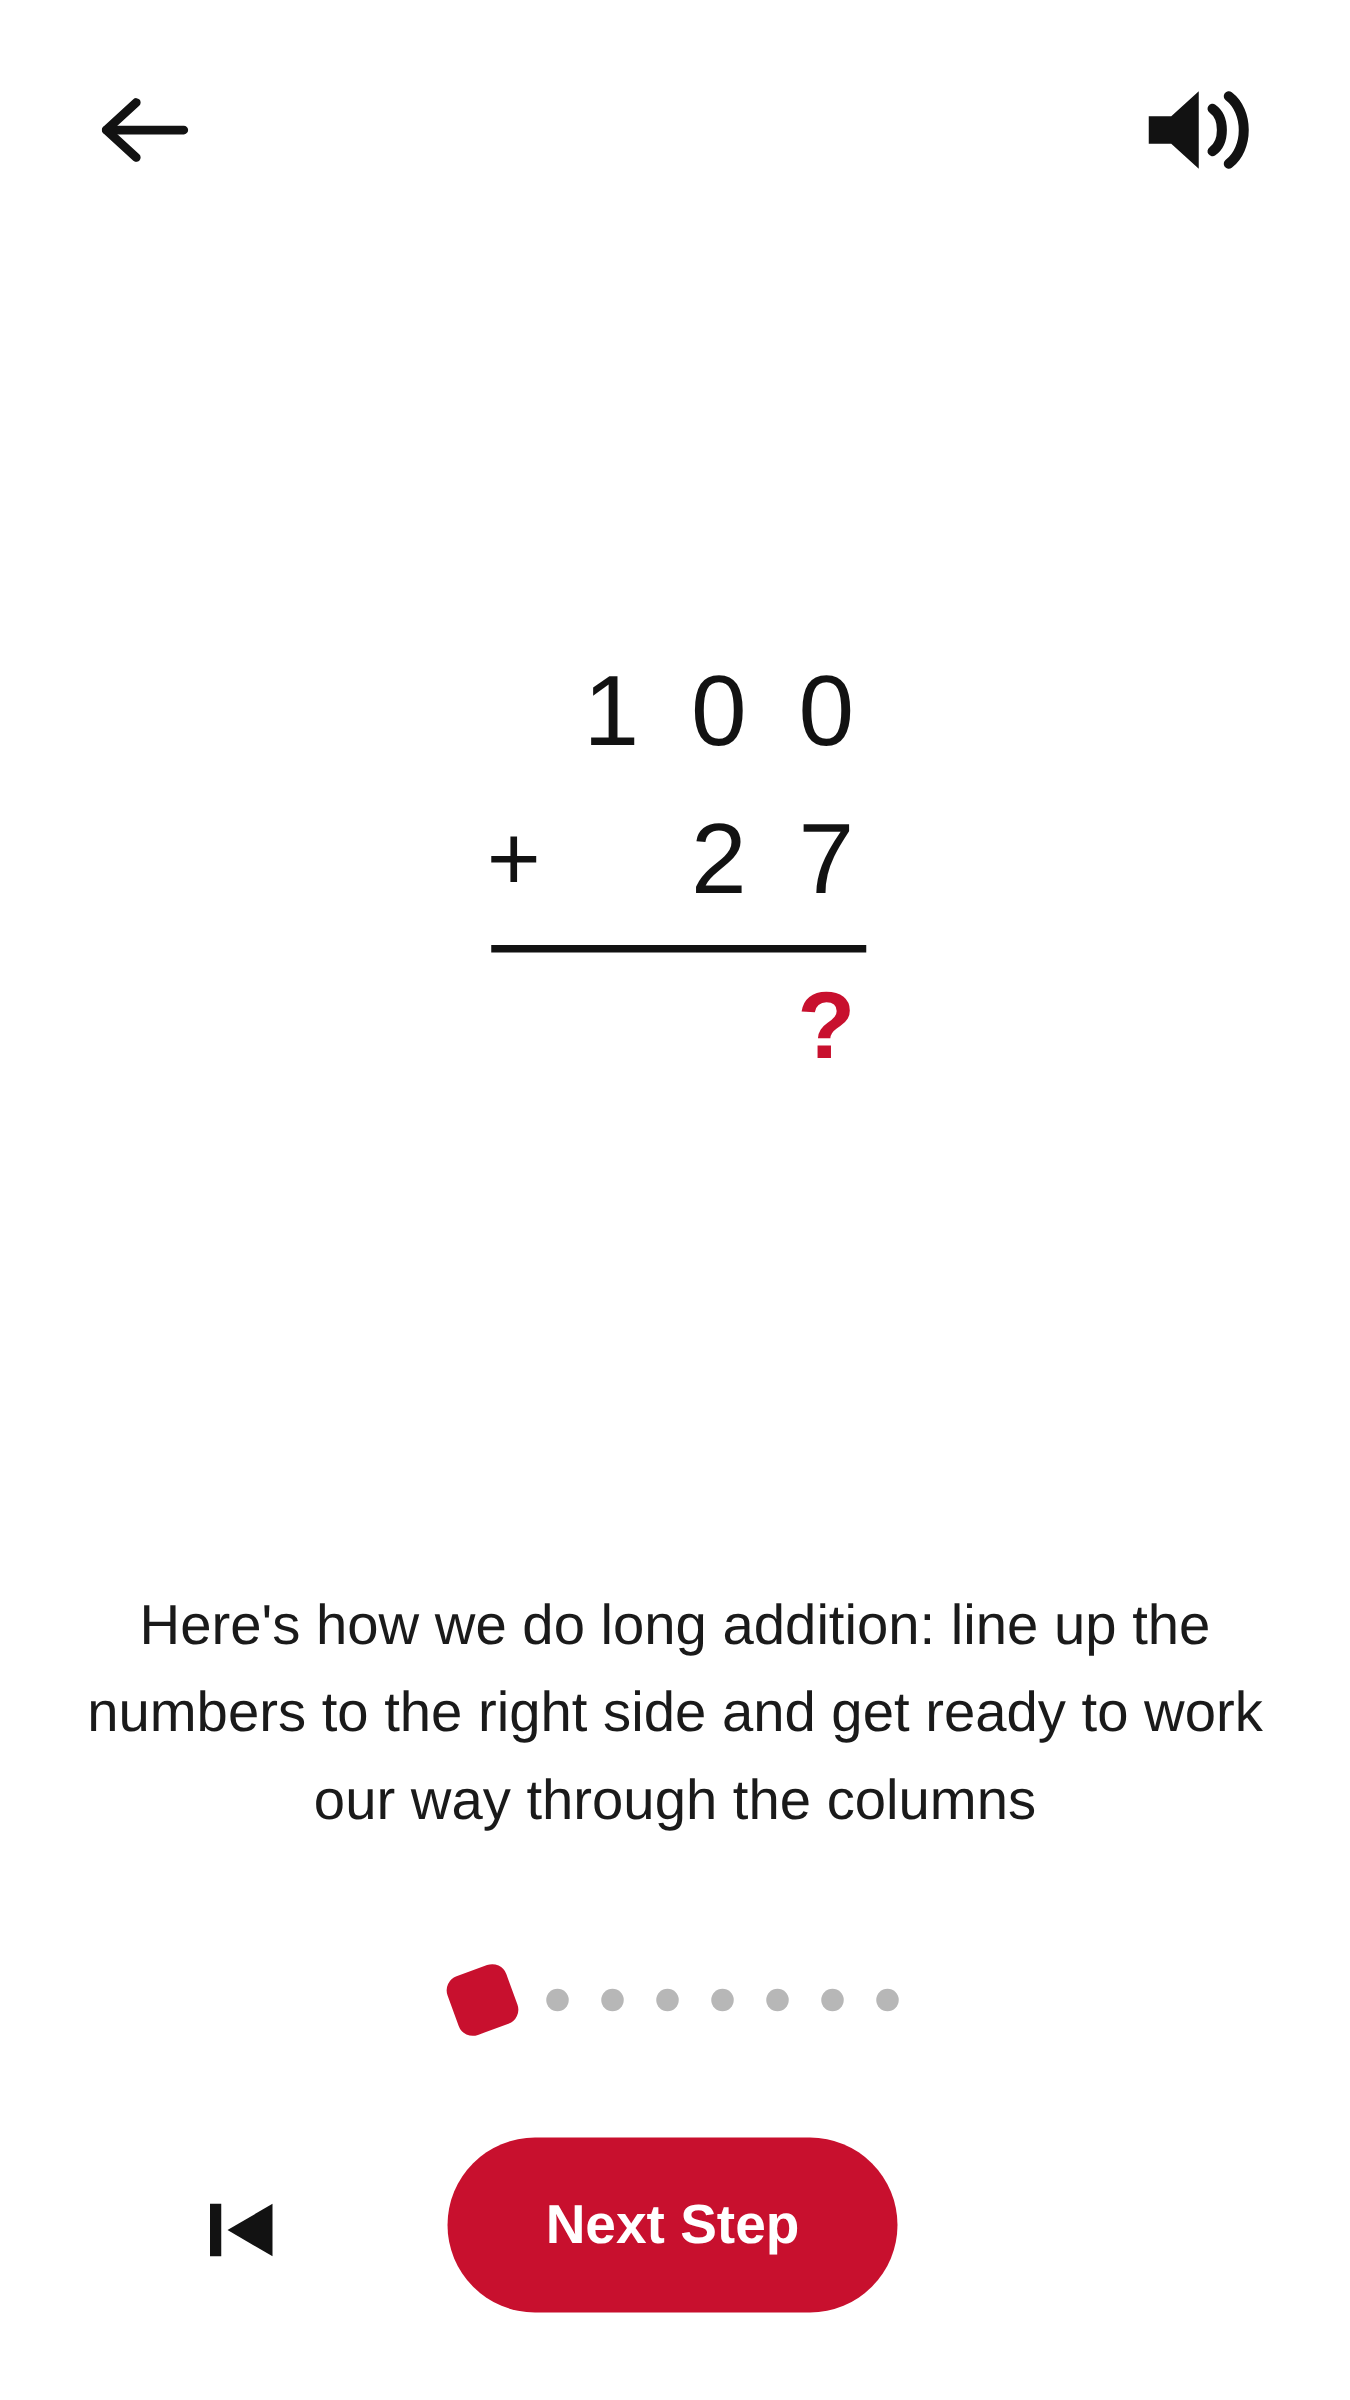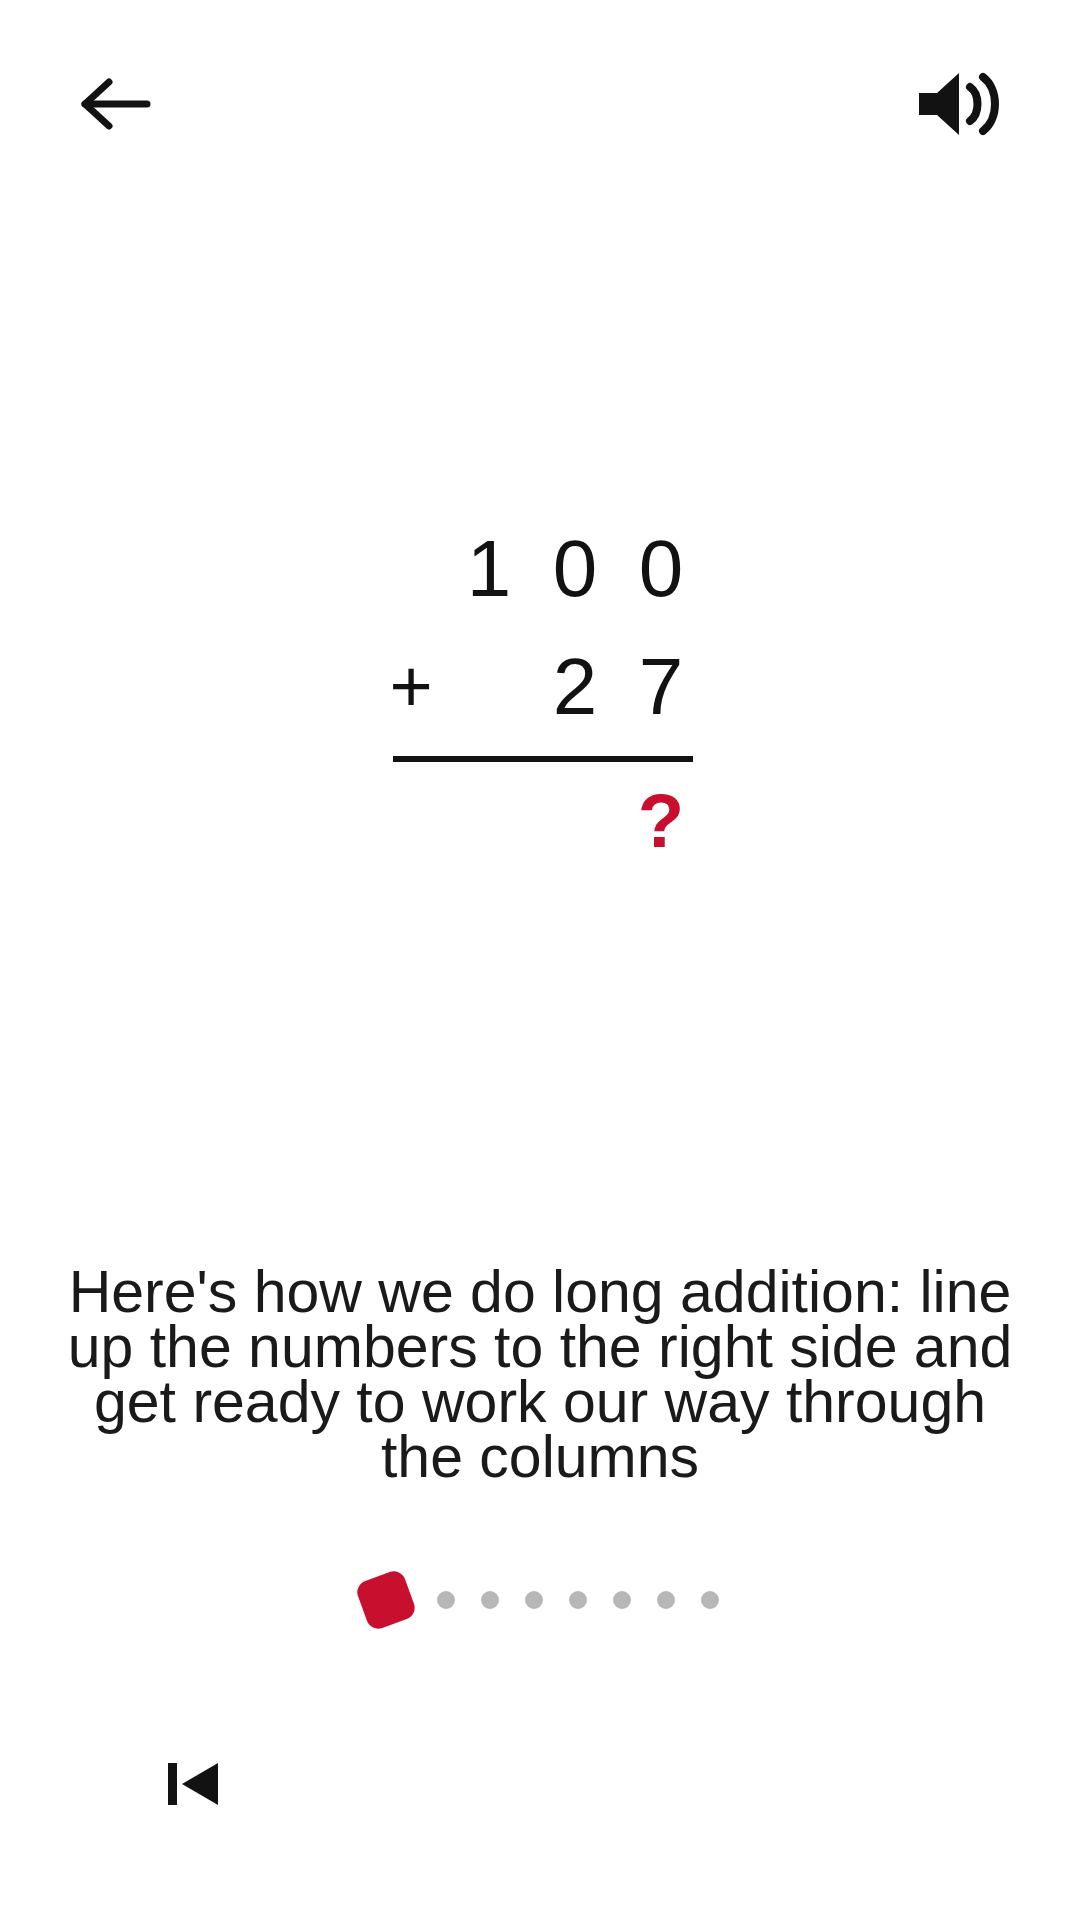--- a/index.html
+++ b/index.html
@@ -95,22 +95,22 @@
     line-height: 110px;
   }
 
   
   .explanation {
     position: absolute;
     top: 1265px;
     left: 62px;
     width: 956px;
     text-align: center;
-    font-size: 59px;
-    line-height: 55px;
+    font-size: 45px;
+    line-height: 70px;
     color: #1a1a1a;
     font-family: "Liberation Sans", sans-serif;
   }
 
   
   .dots {
     position: absolute;
     top: 1570px;
     left: 0;
     width: 1080px;
@@ -235,15 +235,16 @@
 
   <div class="bottom">
     <button class="prev-btn">
       <span>
         <svg width="70" height="70" viewBox="0 0 70 70" aria-hidden="true">
           <rect x="8" y="14" width="9" height="42" fill="#121212"></rect>
           <polygon points="58,14 58,56 22,35" fill="#121212"></polygon>
         </svg>
       </span>
     </button>
+    <button class="next-step">Next Step</button>
   </div>
 
 </div>
 
 </body></html>

